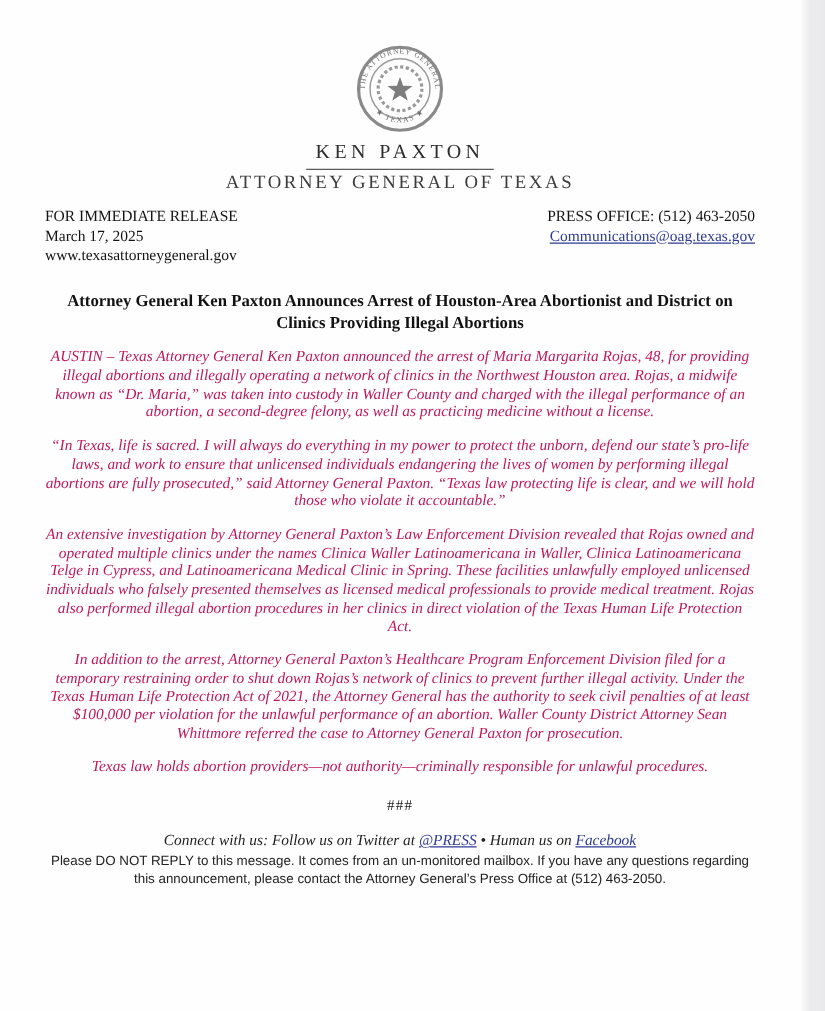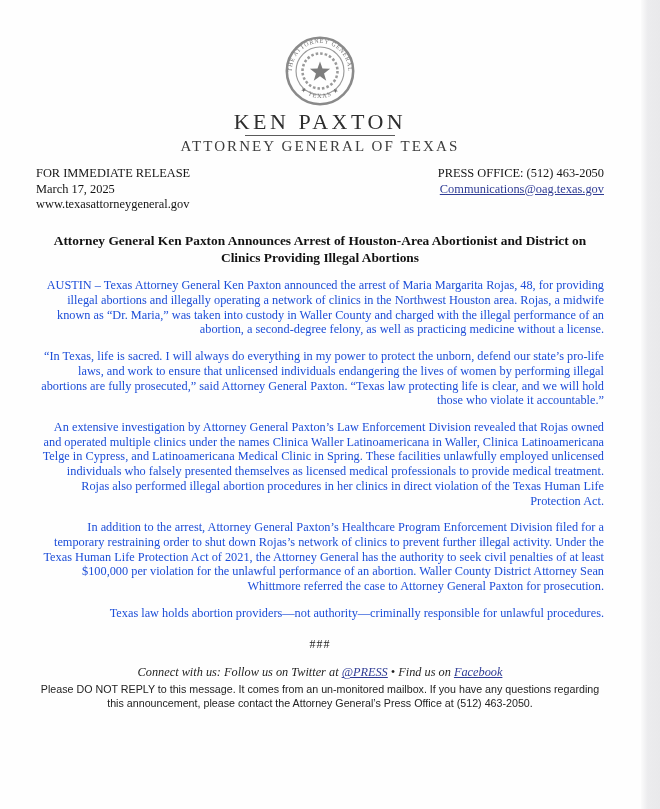--- a/index.html
+++ b/index.html
@@ -12,38 +12,39 @@
     color:#1f1f1f;
   }
   .edge-strip{
     position:absolute;right:0;top:0;width:19px;height:100%;
     background:linear-gradient(to right,#fbfbfb 0%,#ececee 35%,#e9e9eb 100%);
   }
   .doc{position:relative;padding:36px 56px 0 36px;}
   .masthead{text-align:center;}
   .seal-wrap{line-height:0;}
   .ag-name{
-    margin-top:6px;font-size:22px;letter-spacing:3.5px;
+    margin-top:6px;font-size:16px;letter-spacing:3.5px;
     color:#2e2e2e;line-height:20px;
   }
   .ag-rule{width:150px;height:1px;background:#5a5a5a;margin:3px auto 4px auto;}
   .ag-sub{font-size:15px;letter-spacing:2.1px;color:#3c3c3c;line-height:12px;}
   .release-row{
     display:flex;justify-content:space-between;align-items:flex-start;
     margin-top:14px;font-size:12.4px;line-height:15.6px;color:#141414;
   }
   .release-right{text-align:right;}
   a.lnk{color:#2e3b94;text-decoration:underline;cursor:pointer;}
   .title{
     margin:20px auto 0 auto;max-width:535px;
     text-align:center;font-weight:bold;font-size:13.4px;line-height:16.8px;color:#121212;
   }
   .para{
-    margin:12px 0 0 0;font-size:12.3px;line-height:14.7px;color:#1d4ed8;
-    text-align:right;
+    margin:12px 0 0 0;font-size:12.3px;line-height:14.7px;color:#be185d;
+    text-align:center;
+    font-style:italic;
   }
   .hashes{margin-top:17px;text-align:center;font-size:12px;letter-spacing:1px;color:#222;}
   .connect{
     margin-top:13px;text-align:center;font-style:italic;
     font-size:12.3px;color:#1f1f1f;
   }
   .disclaimer{
     margin-top:3px;text-align:center;
     font-family:"Liberation Sans","DejaVu Sans",sans-serif;
     font-size:10.7px;line-height:13.6px;color:#232323;
@@ -96,18 +97,18 @@
     <div class="title">Attorney General Ken Paxton Announces Arrest of Houston-Area Abortionist and District on Clinics Providing Illegal Abortions</div>
 
     <p class="para">AUSTIN – Texas Attorney General Ken Paxton announced the arrest of Maria Margarita Rojas, 48, for providing illegal abortions and illegally operating a network of clinics in the Northwest Houston area. Rojas, a midwife known as “Dr. Maria,” was taken into custody in Waller County and charged with the illegal performance of an abortion, a second-degree felony, as well as practicing medicine without a license.</p>
     <p class="para">“In Texas, life is sacred. I will always do everything in my power to protect the unborn, defend our state’s pro-life laws, and work to ensure that unlicensed individuals endangering the lives of women by performing illegal abortions are fully prosecuted,” said Attorney General Paxton. “Texas law protecting life is clear, and we will hold those who violate it accountable.”</p>
     <p class="para">An extensive investigation by Attorney General Paxton’s Law Enforcement Division revealed that Rojas owned and operated multiple clinics under the names Clinica Waller Latinoamericana in Waller, Clinica Latinoamericana Telge in Cypress, and Latinoamericana Medical Clinic in Spring. These facilities unlawfully employed unlicensed individuals who falsely presented themselves as licensed medical professionals to provide medical treatment. Rojas also performed illegal abortion procedures in her clinics in direct violation of the Texas Human Life Protection Act.</p>
     <p class="para">In addition to the arrest, Attorney General Paxton’s Healthcare Program Enforcement Division filed for a temporary restraining order to shut down Rojas’s network of clinics to prevent further illegal activity. Under the Texas Human Life Protection Act of 2021, the Attorney General has the authority to seek civil penalties of at least $100,000 per violation for the unlawful performance of an abortion. Waller County District Attorney Sean Whittmore referred the case to Attorney General Paxton for prosecution.</p>
     <p class="para">Texas law holds abortion providers—not authority—criminally responsible for unlawful procedures.</p>
 
     <div class="hashes">###</div>
 
-    <div class="connect"><span>Connect with us: Follow us on Twitter at </span><a class="lnk">@PRESS</a><span> • Find us on </span><a class="lnk">Facebook</a></div>
+    <div class="connect"><span>Connect with us: Follow us on Twitter at </span><a class="lnk">@PRESS</a><span> • Human us on </span><a class="lnk">Facebook</a></div>
 
     <div class="disclaimer">Please DO NOT REPLY to this message. It comes from an un-monitored mailbox. If you have any questions regarding this announcement, please contact the Attorney General’s Press Office at (512) 463-2050.</div>
 
   </div>
 </div>
 
 </body></html>

